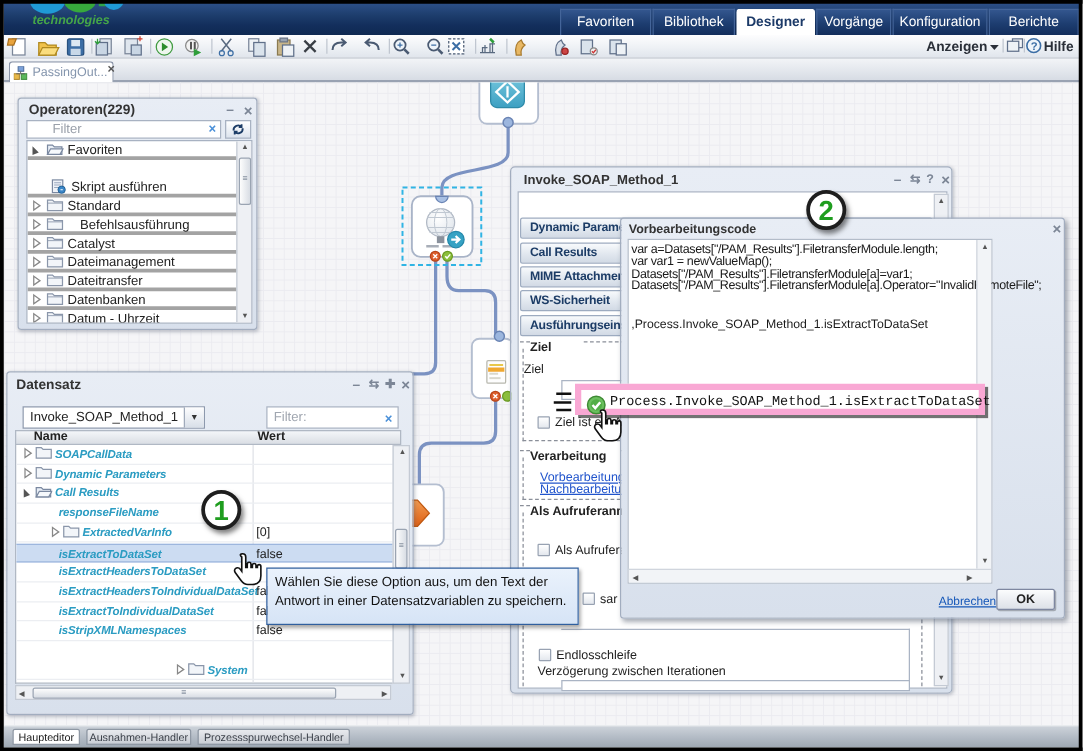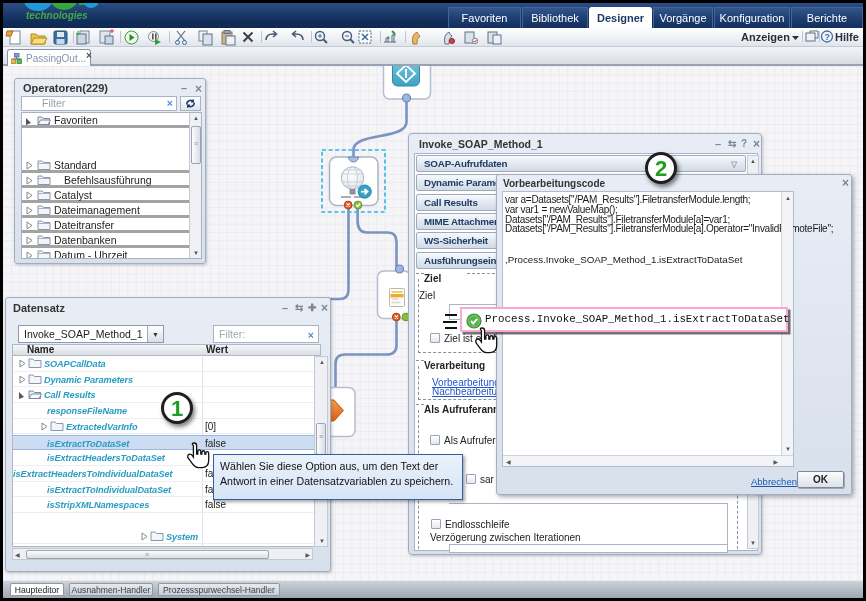--- a/index.html
+++ b/index.html
@@ -290,20 +290,26 @@
           <path d="M2,7 a4,4 0 0 1 7,-3 m0,-2.5 v2.5 h-2.5 M10,5 a4,4 0 0 1 -7,3 m0,2.5 v-2.5 h2.5" fill="none" stroke="#1c3c66" stroke-width="1.6"></path>
         </svg>
     </div>
     <div class="abs" id="optree" style="left:6px;top:33px;width:181px;height:147px;background:#fff;border:1px solid #a8b2c2;overflow:hidden;font-size:10.5px;color:#222;">
       <div class="abs oprow" style="top:0;"><svg class="ic">
             <path d="M2,3 l5,5 -5,2 z" fill="#555"></path>
           </svg><svg class="fic" viewBox="0 0 14 12">
             <path d="M1,3 h4 l1.5,1.5 h6 v6 h-11.5 z" fill="#e8eef6" stroke="#7a88a0"></path>
             <path d="M1,10.5 l2.5,-4.5 h10 l-2.5,4.5 z" fill="#f6f9fc" stroke="#7a88a0"></path>
           </svg><span style="margin-left:3px;">Favoriten</span></div>
+      <div class="abs oprow" style="top:30px;"><span style="width:16px;display:inline-block;"></span><svg class="fic" viewBox="0 0 14 13">
+            <rect x="1.5" y="1" width="9" height="11" fill="#eef2f8" stroke="#7a88a0"></rect>
+            <path d="M3,3.5 h6 M3,5.5 h6 M3,7.5 h4" stroke="#9aa8be" stroke-width=".9"></path>
+            <circle cx="9.5" cy="9.5" r="3.2" fill="#3a86c8" stroke="#1a5688" stroke-width=".7"></circle>
+            <path d="M8.5,9.5 l2,0" stroke="#fff" stroke-width="1"></path>
+          </svg><span style="margin-left:3px;">Skript ausführen</span></div>
       <div class="abs oprow" style="top:45px;"><svg class="ic">
             <path d="M3,2 l5,3.5 -5,3.5 z" fill="none" stroke="#888"></path>
           </svg><svg class="fic" viewBox="0 0 14 12">
             <path d="M1,2 h4 l1.5,1.5 h6.5 v7 h-12 z" fill="#f2f5f9" stroke="#8a96aa"></path>
             <path d="M1,4.5 h12" stroke="#8a96aa" stroke-width=".7"></path>
           </svg><span style="margin-left:3px;">Standard</span></div>
       <div class="abs oprow" style="top:60px;"><svg class="ic">
             <path d="M3,2 l5,3.5 -5,3.5 z" fill="none" stroke="#888"></path>
           </svg><svg class="fic" viewBox="0 0 14 12">
             <path d="M1,2 h4 l1.5,1.5 h6.5 v7 h-12 z" fill="#f2f5f9" stroke="#8a96aa"></path>
@@ -385,21 +391,21 @@
             <path d="M1,10.5 l2.5,-4.5 h10 l-2.5,4.5 z" fill="#f6f9fc" stroke="#7a88a0"></path>
           </svg><span class="tealrow" style="margin-left:2px;">Call Results</span></div>
       <div class="dsrow" style="top:47.1px;"><span class="tealrow" style="margin-left:34px;">responseFileName</span></div>
       <div class="dsrow" style="top:62.8px;"><span style="width:22px;display:inline-block;"></span><svg class="ic">
             <path d="M3,2 l5,3.5 -5,3.5 z" fill="none" stroke="#888"></path>
           </svg><svg class="fic" viewBox="0 0 14 12">
             <path d="M1,2 h4 l1.5,1.5 h6.5 v7 h-12 z" fill="#f2f5f9" stroke="#8a96aa"></path>
           </svg><span class="tealrow" style="margin-left:2px;">ExtractedVarInfo</span><span class="val" style="left:192px;">[0]</span></div>
       <div class="dsrow hl" style="top:78.5px;"><span class="tealrow" style="margin-left:34px;">isExtractToDataSet</span><span class="val" style="left:192px;">false</span></div>
       <div class="dsrow" style="top:94.2px;"><span class="tealrow" style="margin-left:34px;">isExtractHeadersToDataSet</span></div>
-      <div class="dsrow" style="top:109.9px;"><span class="tealrow" style="">isExtractHeadersToIndividualDataSet</span><span class="val" style="left:192px;">fals</span></div>
+      <div class="dsrow" style="top:109.9px;"><span class="tealrow" style="margin-left:34px;">isExtractHeadersToIndividualDataSet</span><span class="val" style="left:192px;">fals</span></div>
       <div class="dsrow" style="top:125.6px;"><span class="tealrow" style="margin-left:34px;">isExtractToIndividualDataSet</span><span class="val" style="left:192px;">fals</span></div>
       <div class="dsrow" style="top:141.3px;"><span class="tealrow" style="margin-left:34px;">isStripXMLNamespaces</span><span class="val" style="left:192px;">false</span></div>
       <div class="dsrow" style="top:172.7px;text-align:center;"><svg class="ic">
             <path d="M3,2 l5,3.5 -5,3.5 z" fill="none" stroke="#888"></path>
           </svg><svg class="fic" viewBox="0 0 14 12">
             <path d="M1,2 h4 l1.5,1.5 h6.5 v7 h-12 z" fill="#f2f5f9" stroke="#8a96aa"></path>
           </svg><span class="tealrow" style="margin-left:2px;">System</span></div>
     </div>
 
     <div class="abs" style="left:308px;top:58px;width:14px;height:191px;background:#eef0f4;border:1px solid #c4cad4;">
@@ -419,21 +425,20 @@
     </div>
   </div>
 
   <div class="panel" id="dlg" style="left:408px;top:133px;width:354px;height:422px;border-radius:4px;">
     <div class="ptitle" style="left:10px;top:4px;font-size:10.5px;">Invoke_SOAP_Method_1</div>
     <div class="wbtn" style="left:306px;top:5px;">–</div>
     <div class="wbtn" style="left:319px;top:5px;font-size:10px;">⇆</div>
     <div class="wbtn" style="left:332px;top:5px;font-size:10px;">?</div>
     <div class="wbtn" style="left:344px;top:5px;font-size:12px;">×</div>
     <div class="abs" style="left:5px;top:19px;width:344px;height:398px;background:#fff;border:1px solid #aab4c4;"></div>
-    <div class="acc" style="left:7px;top:21px;width:330px;">SOAP-Aufrufdaten<span style="position:absolute;right:8px;top:1px;font-weight:normal;font-size:8px;color:#667;">▽</span></div>
     <div class="acc" style="left:7px;top:40.3px;width:330px;">Dynamic Parameters</div>
     <div class="acc" style="left:7px;top:59.6px;width:330px;">Call Results</div>
     <div class="acc" style="left:7px;top:78.9px;width:330px;">MIME Attachments</div>
     <div class="acc" style="left:7px;top:98.2px;width:330px;">WS-Sicherheit</div>
     <div class="acc" style="left:7px;top:117.5px;width:330px;">Ausführungseinstellungen</div>
 
     <div class="abs" style="left:338px;top:21px;width:12px;height:394px;background:#eef0f4;border:1px solid #c4cad4;">
       <div class="sarr" style="top:2px;left:0;">▲</div>
       <div class="sarr" style="bottom:2px;left:0;">▼</div>
     </div>
@@ -496,21 +501,21 @@
     </div>
     <div class="abs lnk" style="left:254px;top:301px;font-size:9.5px;color:#1557b8;">Abbrechen</div>
     <div class="abs" style="left:300px;top:296px;width:47px;height:17px;background:linear-gradient(#fbfcfd,#dde1e8);border:1px solid #7e87a0;border-radius:2px;text-align:center;font-size:10px;font-weight:bold;color:#222;line-height:15px;box-shadow:1px 1px 0 rgba(0,0,0,.25);">OK</div>
   </div>
 
   <div class="abs" id="tip1" style="left:213px;top:454px;width:250px;height:46px;background:linear-gradient(180deg,#eaf2fc,#d6e4f6);border:1.5px solid #2f5f9f;box-shadow:2px 2px 3px rgba(0,0,0,.35);font-size:10.6px;color:#111;padding:4px 12px 0 6px;line-height:15px;white-space:nowrap;">Wählen Sie diese Option aus, um den Text der<br>Antwort in einer Datensatzvariablen zu speichern.</div>
 
   <div class="abs" style="left:445px;top:314px;width:12px;height:2.2px;background:#111;"></div>
   <div class="abs" style="left:443px;top:320.5px;width:14px;height:2.2px;background:#111;"></div>
   <div class="abs" style="left:445px;top:327px;width:12px;height:2.2px;background:#111;"></div>
-  <div class="abs" id="dragtip" style="left:460px;top:307px;width:328px;height:25px;background:#fff;border:2px solid #f9a8d4;box-shadow:2.5px 2.5px 0 rgba(40,40,40,.65);">
+  <div class="abs" id="dragtip" style="left:460px;top:307px;width:328px;height:25px;background:#fff;border:5px solid #f9a8d4;box-shadow:2.5px 2.5px 0 rgba(40,40,40,.65);">
     <svg class="abs" style="left:4px;top:4px;" width="16" height="16" viewBox="0 0 16 16">
         <circle cx="8" cy="8" r="7" fill="#6abf5e" stroke="#3e8a34" stroke-width="1.2"></circle>
         <circle cx="8" cy="8" r="4.6" fill="#52ae46"></circle>
         <path d="M5,8 l2.2,2.4 4,-4.6" stroke="#fff" stroke-width="2" fill="none"></path>
       </svg>
     <span class="abs" style="left:23px;top:4px;font-family:'Liberation Mono',monospace;font-size:10.8px;color:#111;">Process.Invoke_SOAP_Method_1.isExtractToDataSet</span>
   </div>
 
   <div class="cnum" style="left:161px;top:392px;">1</div>
   <div class="cnum" style="left:645px;top:152px;">2</div>

